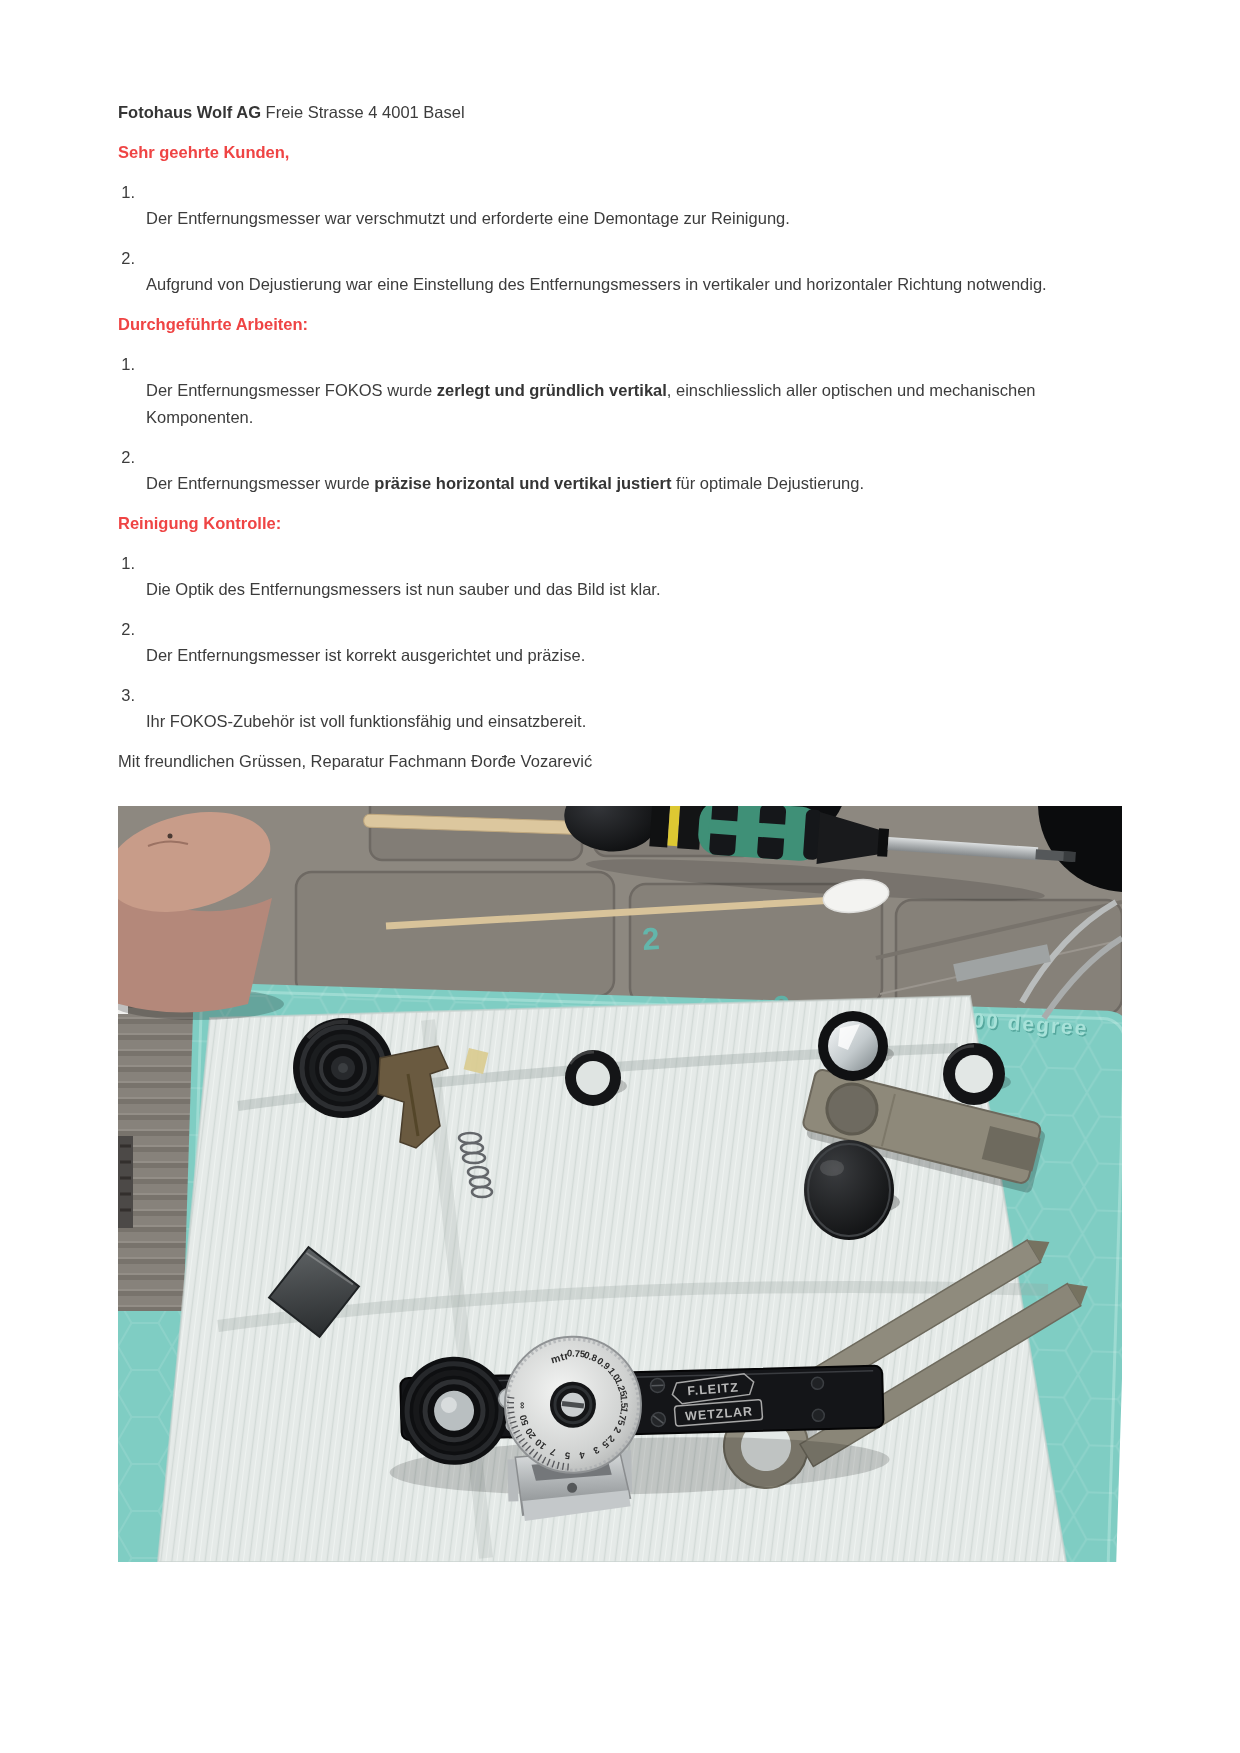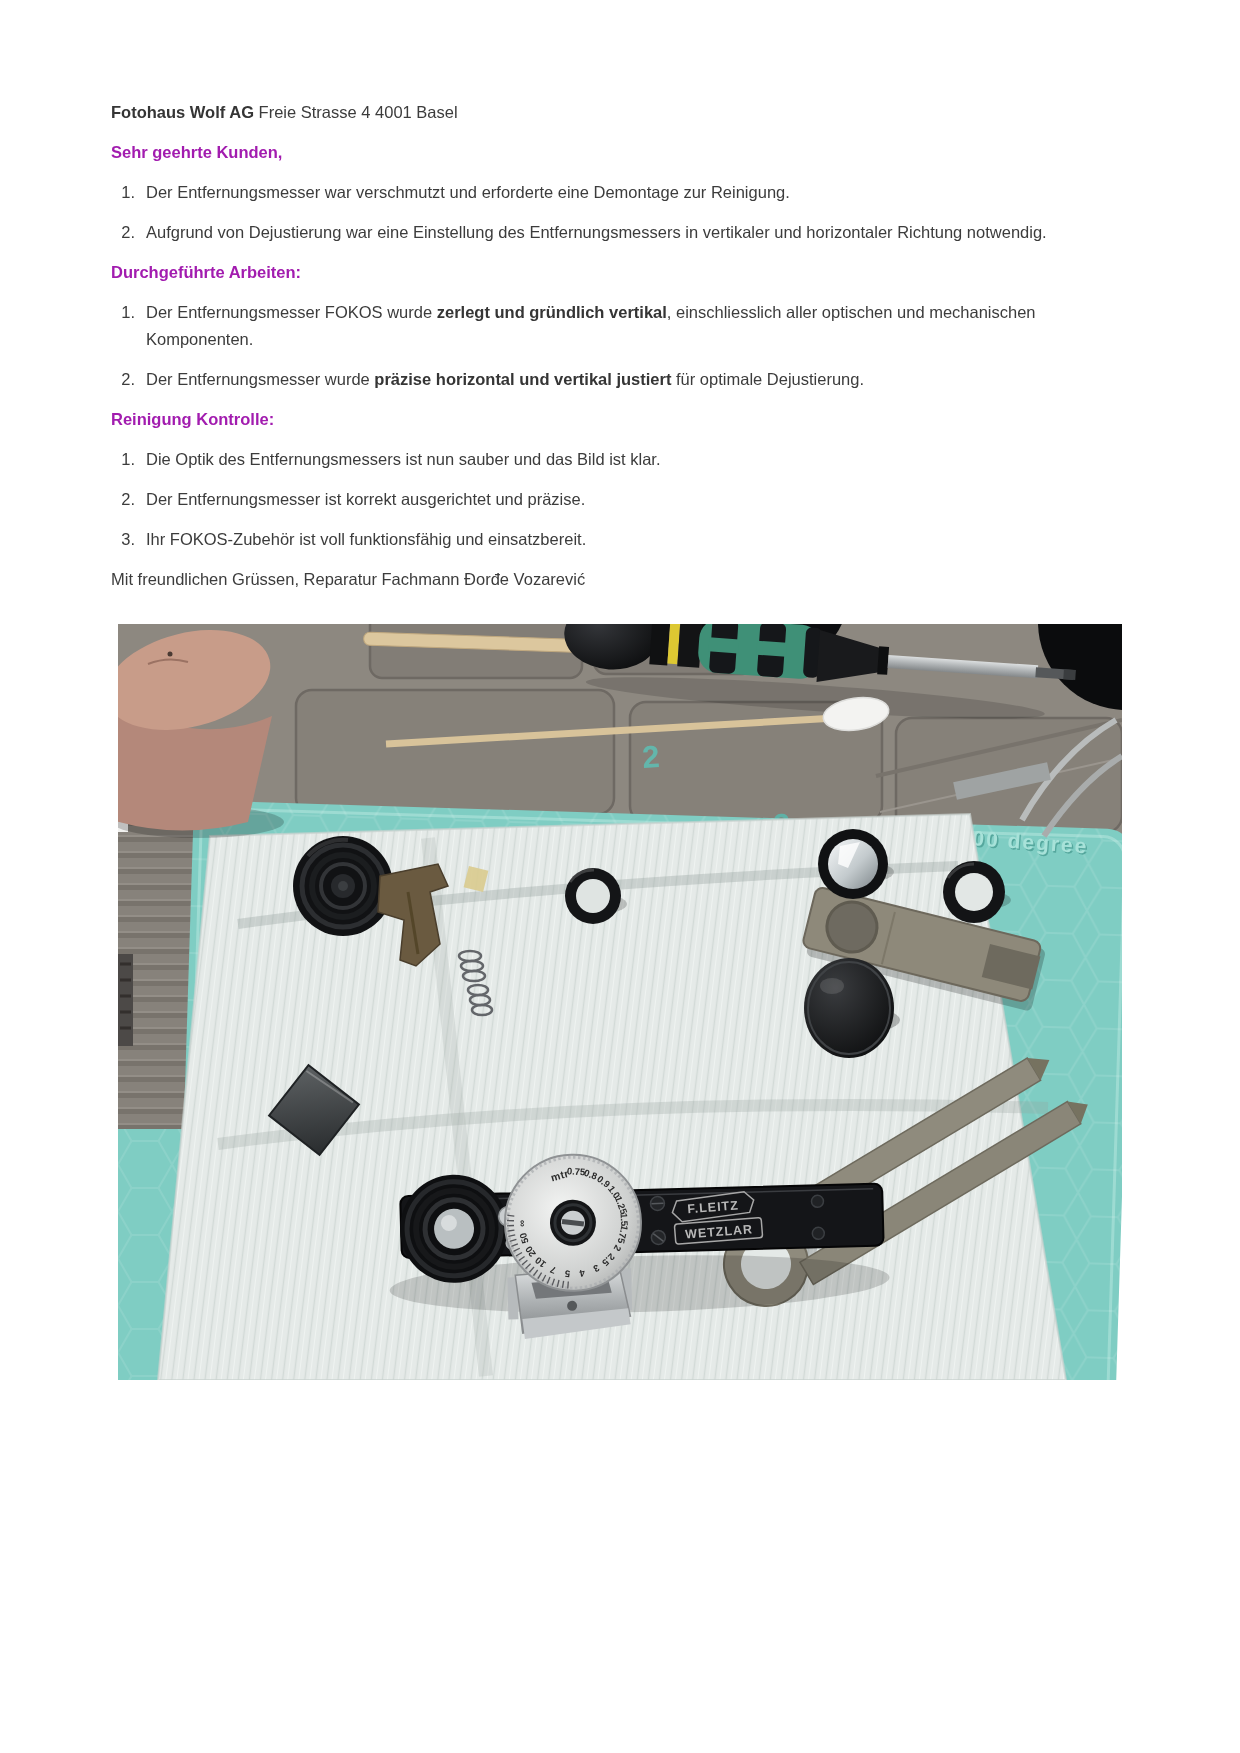--- a/index.html
+++ b/index.html
@@ -1,24 +1,24 @@
 <!DOCTYPE html>
 <html><head>
 <meta charset="utf-8">
 <style>
   html,body{margin:0;padding:0;background:#fff;}
   .page{width:1240px;height:1753px;background:#ffffff;position:relative;
         font-family:"Liberation Sans",sans-serif;color:#3c3c3c;overflow:hidden;}
   .doc{padding:99px 107px 0 107px;font-size:16.5px;line-height:27px;}
-  .doc p{margin:0 0 13px 4px;}
+  .doc p{margin:0 0 13px 11px;}
   .doc b{color:#353535;}
-  .h{font-weight:bold;color:#a21caf;margin:0 0 13px 0;}
+  .h{font-weight:bold;color:#ef4444;margin:0 0 13px 0;}
   .li{display:flex;margin:0 0 13px 0;}
   .li .num{width:28px;text-align:right;margin-right:11px;flex-shrink:0;}
-  .li .txt{flex:1;}
+  .li .txt{flex:1;margin-top:26px;}
   .photo{width:1004px;height:756px;margin:31px 0 0 11px;position:relative;overflow:hidden;}
   .photo svg{display:block;}
   .dial-num{font:600 9.5px "Liberation Sans",sans-serif;fill:#2b2b2b;text-anchor:middle;}
   .dial-unit{font:600 10.5px "Liberation Sans",sans-serif;fill:#2b2b2b;text-anchor:middle;letter-spacing:.5px;}
   .dial-tick{stroke:#55565a;stroke-width:1.3;}
   .logo-txt{font:700 12.5px "Liberation Sans",sans-serif;fill:#b9b9b9;text-anchor:middle;letter-spacing:1px;}
   .matnum{font:700 31px "Liberation Sans",sans-serif;opacity:.95;}
   .emboss{font:700 21px "Liberation Sans",sans-serif;letter-spacing:2px;}
 </style>
 </head>

